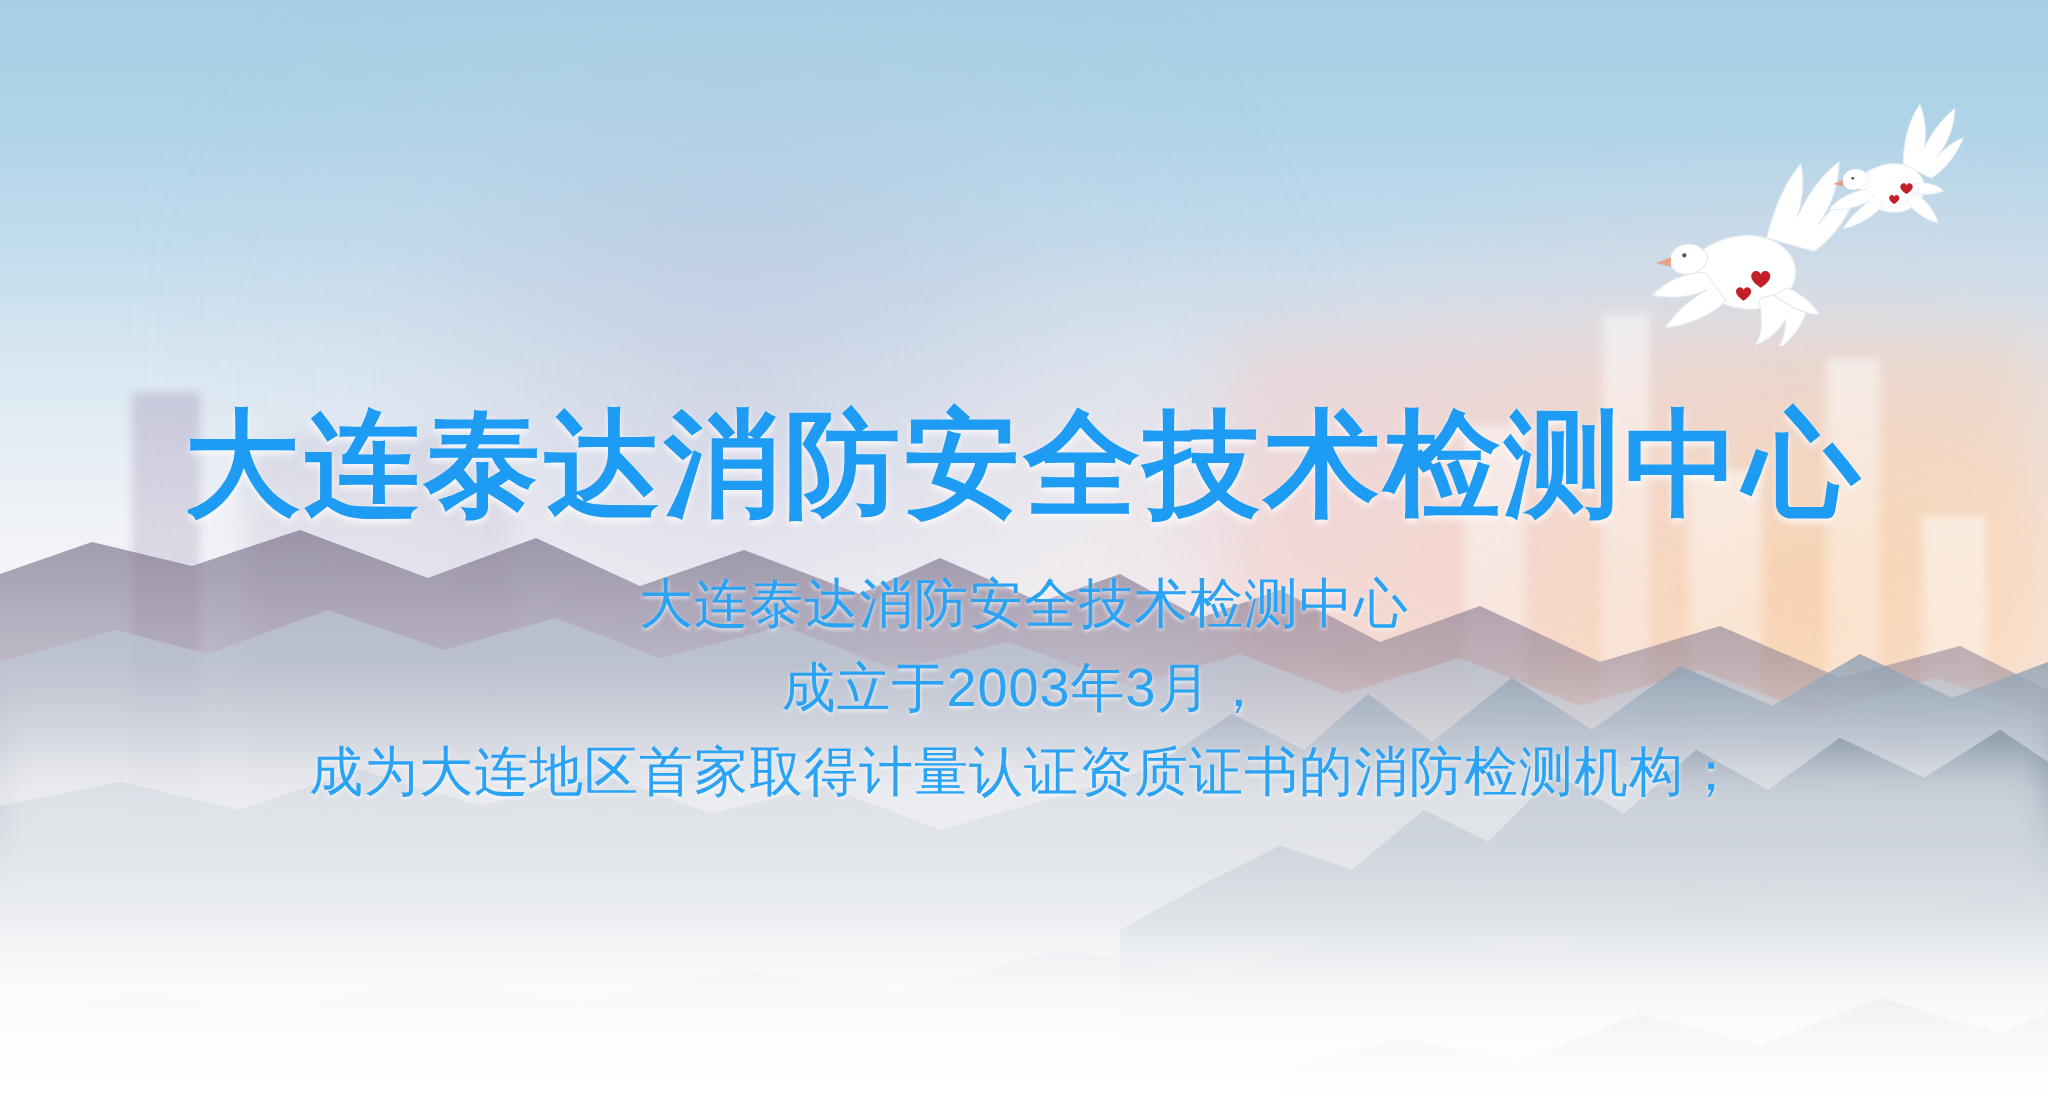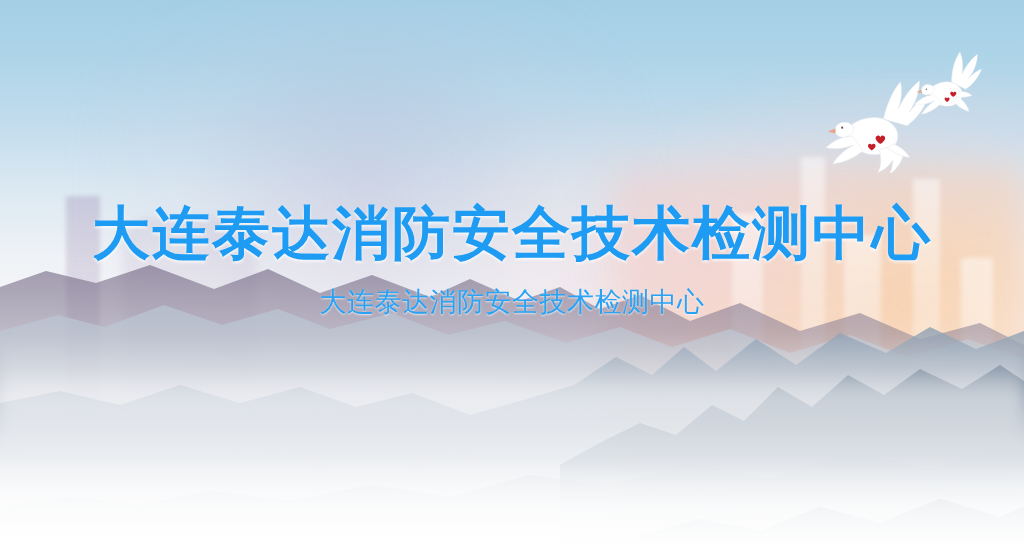--- a/index.html
+++ b/index.html
@@ -374,17 +374,19 @@
     </div>
 
   </div>
 
   <div class="content">
 
     <h1 class="title">大连泰达消防安全技术检测中心</h1>
 
     <div class="body-block">
       <span class="body-line">大连泰达消防安全技术检测中心</span>
+      <span class="body-line">成立于2003年3月，</span>
+      <span class="body-line">成为大连地区首家取得计量认证资质证书的消防检测机构；</span>
     </div>
 
   </div>
 
 </div>
 
 </body></html>

